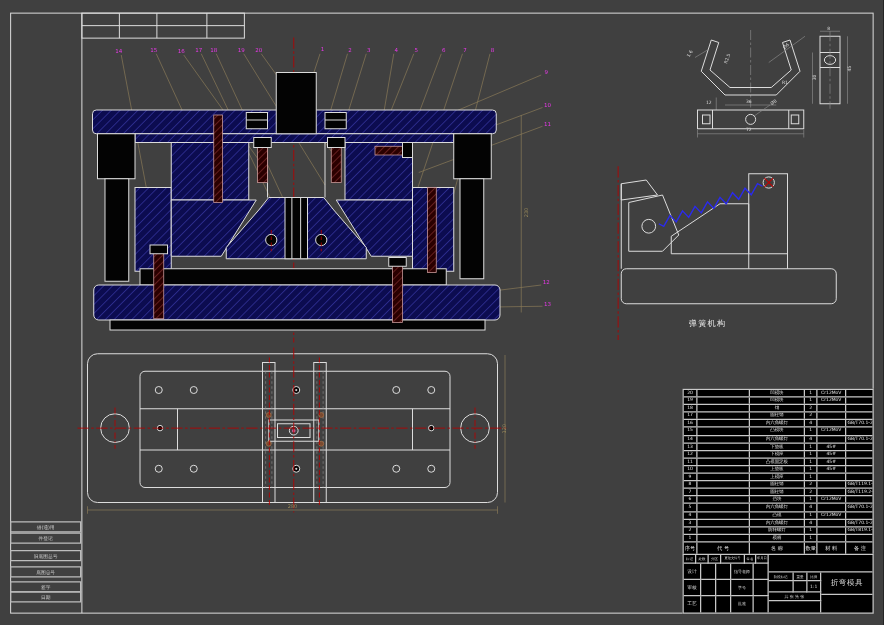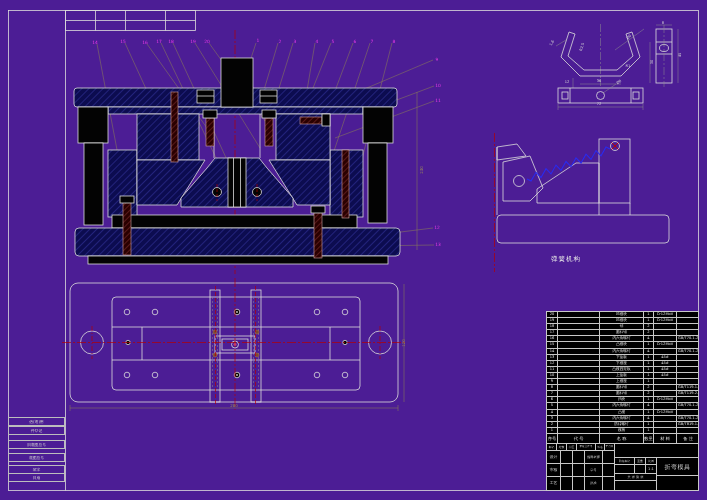--- a/index.html
+++ b/index.html
@@ -1,16 +1,16 @@
 <!DOCTYPE html>
 <html><head>
 <meta charset="utf-8">
 <style>
   html,body{margin:0;padding:0;background:#000;}
-  #canvas{position:relative;width:707px;height:500px;background:#4c1d95;overflow:hidden;
+  #canvas{position:relative;width:707px;height:500px;background:#404040;overflow:hidden;
           font-family:"DejaVu Sans",sans-serif;color:#d8d8d8;}
   #linework{position:absolute;left:0;top:0;}
   .w{stroke:#dcdcdc;fill:none;stroke-width:0.8;}
   .wf{stroke:#dcdcdc;fill:#030303;stroke-width:0.8;}
   .hb{stroke:#dcdcdc;fill:url(#hb);stroke-width:0.8;}
   .hr{stroke:#cfa0a0;fill:url(#hr);stroke-width:0.6;}
   .red{stroke:#b40000;fill:none;stroke-width:0.7;}
   .tan{stroke:#8a7a58;fill:none;stroke-width:0.55;}
   .gry{stroke:#8f8f8f;fill:none;stroke-width:0.5;}
   .tt{position:absolute;transform:translate(-50%,-50%);font-size:4.4px;white-space:nowrap;}

